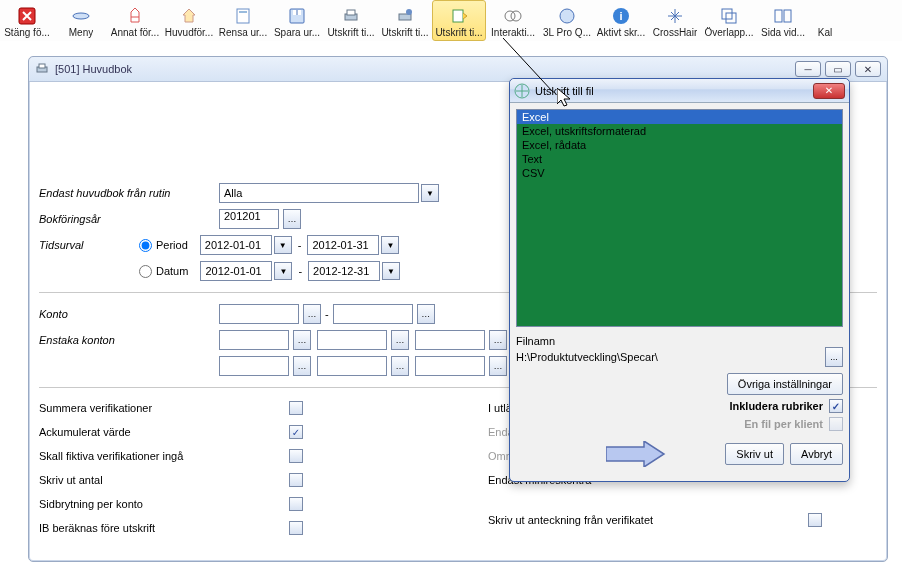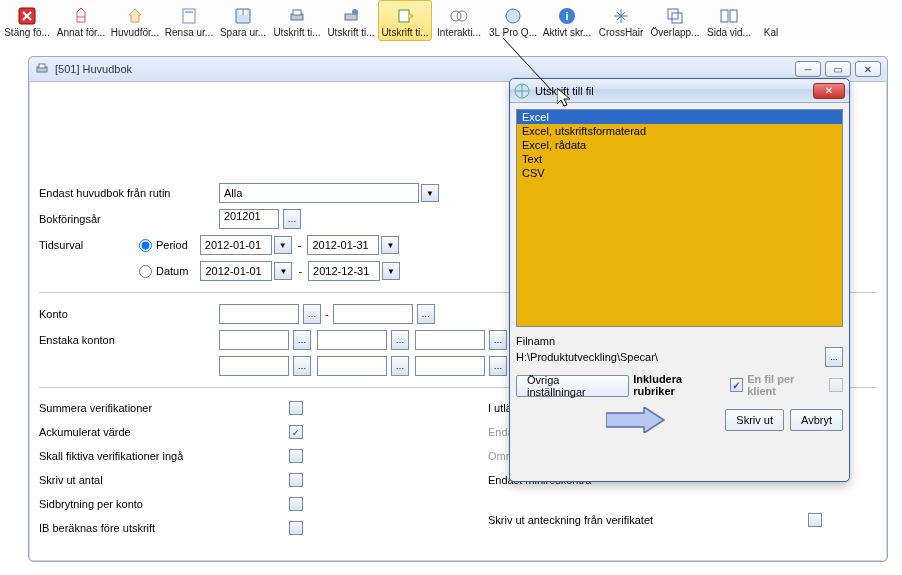--- a/index.html
+++ b/index.html
@@ -16,21 +16,21 @@
   .mainwin { position:absolute; left:28px; top:56px; width:860px; height:506px; background:#fff; border:1px solid #9aaac4; border-radius:5px; box-shadow:0 0 0 1px #c9d5e8 inset; }
   .mainwin .titlebar { height:23px; background:linear-gradient(#eaf1fb,#d7e4f5); border-bottom:1px solid #b6c4da; display:flex; align-items:center; padding:12px 6px; border-radius:5px 5px 0 0;}
   .titlebar .printer-ico{width:14px;height:14px;margin-right:6px;}
   .wtitle{color:#335;}
   .winbtns{margin-left:auto; display:flex; gap:4px;}
   .wbtn{width:26px;height:16px;border:1px solid #7a8aa8;border-radius:3px;background:linear-gradient(#fdfdfd,#e3ebf6);display:flex;align-items:center;justify-content:center;font-size:10px;color:#334;}
 
   .content{ position:relative; padding:18px 10px; }
 
   .row{ display:flex; align-items:center; height:26px; }
-  .lbl{ width:150px; color:#000;}
+  .lbl{ width:150px; color:#000;font-style:italic;}
   .radio{ display:inline-flex; align-items:center; gap:4px; margin-right:12px;}
   input[type=radio]{margin:0;}
   .combo{ display:inline-flex; align-items:center; border:1px solid #7a8aa8; height:20px; background:#fff;}
   .combo span{ padding:0 4px; min-width:70px; display:inline-block;}
   .dd{ width:18px; height:18px; border:1px solid #7a8aa8; margin-left:2px; background:linear-gradient(#fafcff,#d8e2f2); display:flex; align-items:center; justify-content:center; font-size:8px;}
   .sq{ width:18px; height:20px; border:1px solid #7a8aa8; background:linear-gradient(#fafcff,#d8e2f2); display:flex; align-items:center; justify-content:center; font-size:9px; margin-left:4px;}
   .txt{ border:1px solid #7a8aa8; height:20px; background:#fff; padding:0 4px;}
   .sep{ border-top:1px solid #c9c9c9; margin:8px 0;}
   .chk{ width:14px; height:14px; border:1px solid #7a8aa8; background:linear-gradient(#fafcff,#d8e2f2); display:inline-flex; align-items:center; justify-content:center; font-size:10px; color:#2a4aa0;}
   .opts{ display:flex; }
@@ -39,28 +39,28 @@
   .optrow .olbl{ width:250px;}
   .muted{ color:#9a9a9a; }
 
   
   .dialog{ position:absolute; left:509px; top:78px; width:341px; height:404px; border:1px solid #395da8; border-radius:5px; background:#f1f1f1; box-shadow:0 4px 10px rgba(0,0,0,.25);}
   .dialog .dlgtitle{ height:24px; background:linear-gradient(#eef3fb,#d6e2f4 45%,#c2d4ef 46%,#dce8f8); border-bottom:1px solid #9ab; border-radius:5px 5px 0 0; display:flex; align-items:center; padding:0 4px;}
   .dlgtitle .gico{width:16px;height:16px;margin-right:5px;}
   .dlgtitle .ttxt{color:#000;}
   .dlgtitle .dclose{margin-left:auto;width:32px;height:16px;border:1px solid #8a3030;border-radius:3px;background:linear-gradient(#f08080,#c83232);display:flex;align-items:center;justify-content:center;color:#fff;font-size:10px;}
   .dlgbody{ padding:6px; }
-  .listbox{ height:218px; border:1px solid #7a8aa8; background:#eab308; overflow:hidden;}
+  .listbox{ height:218px; border:1px solid #7a8aa8; background:#15803d; overflow:hidden;}
   .litem{ padding:1px 5px; cursor:default;}
   .litem.sel{ background:#2d6ac8; color:#fff;}
   .flabel{ margin-top:8px;}
   .pathrow{ display:flex; align-items:center; gap:4px;}
   .pathrow .path{ flex:1;}
   .btn{ height:22px; border:1px solid #7a8aa8; background:linear-gradient(#fdfdfd,#e5ecf6); padding:0 10px; border-radius:2px; display:inline-flex; align-items:center; cursor:pointer;}
-  .rightcol{ display:flex; flex-direction:row; align-items:flex-end; gap:4px; margin-top:6px;}
+  .rightcol{ display:flex; flex-direction:column; align-items:flex-end; gap:4px; margin-top:6px;}
   .chkrow{ display:flex; align-items:center; gap:6px;font-weight:bold;}
   .dlgbtns{ display:flex; gap:6px; justify-content:flex-end; margin-top:12px; position:relative;}
   .arrow{ position:absolute; left:90px; top:-2px; }
 
   
   .callout{position:absolute; left:503px; top:38px; pointer-events:none;}
 
   .cursor{position:absolute; left:557px; top:88px; pointer-events:none;}
 </style>
 </head>
@@ -68,20 +68,28 @@
 
 <div class="toolbar">
   <div class="tool">
       <span class="ticon">
         <svg width="18" height="18">
           <rect x="1" y="1" width="16" height="16" rx="2" fill="#d33" stroke="#900"></rect>
           <path d="M5 5 L13 13 M13 5 L5 13" stroke="#fff" stroke-width="2"></path>
         </svg>
       </span>
       <span class="tlabel">Stäng fö...</span>
+    </div>
+  <div class="tool">
+      <span class="ticon">
+        <svg width="18" height="14">
+          <ellipse cx="9" cy="7" rx="8" ry="3" fill="#cfe0f7" stroke="#4a72b8"></ellipse>
+        </svg>
+      </span>
+      <span class="tlabel">Meny</span>
     </div>
   <div class="tool">
       <span class="ticon">
         <svg width="18" height="18">
           <polygon points="9,1 13,5 13,15 5,15 5,5" fill="#fff" stroke="#d55"></polygon>
           <path d="M5 10 h8" stroke="#d55"></path>
         </svg>
       </span>
       <span class="tlabel">Annat för...</span>
     </div>

